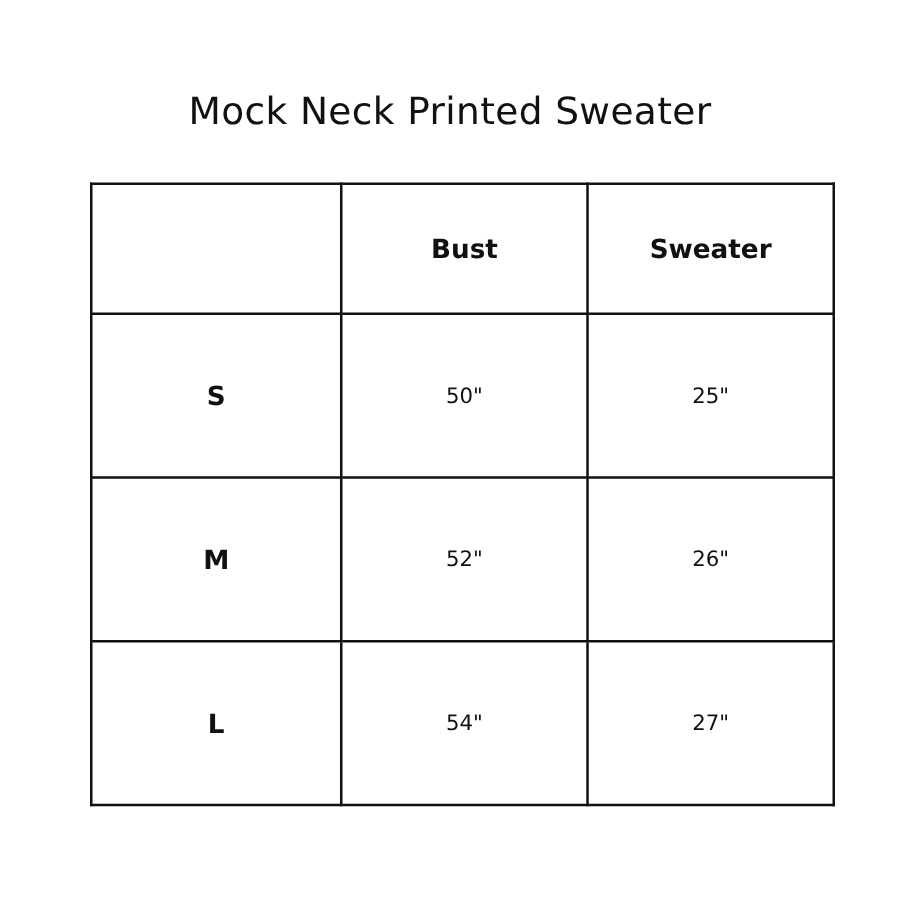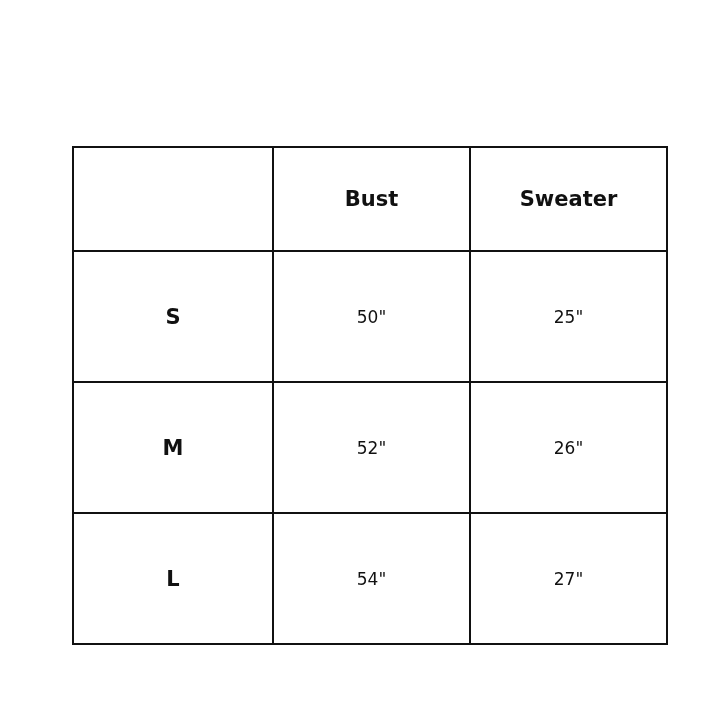--- a/index.html
+++ b/index.html
@@ -72,20 +72,21 @@
   }
   .corner-cell {
     font-size: 0;
   }
 </style>
 </head>
 <body>
 
 <div class="page">
 
+  <div class="title">Mock Neck Printed Sweater</div>
 
   <table class="size-table">
     <thead>
       <tr>
         <th class="col-size corner-cell"></th>
         <th class="col-measure">Bust</th>
         <th class="col-measure">Sweater</th>
       </tr>
     </thead>
     <tbody>

